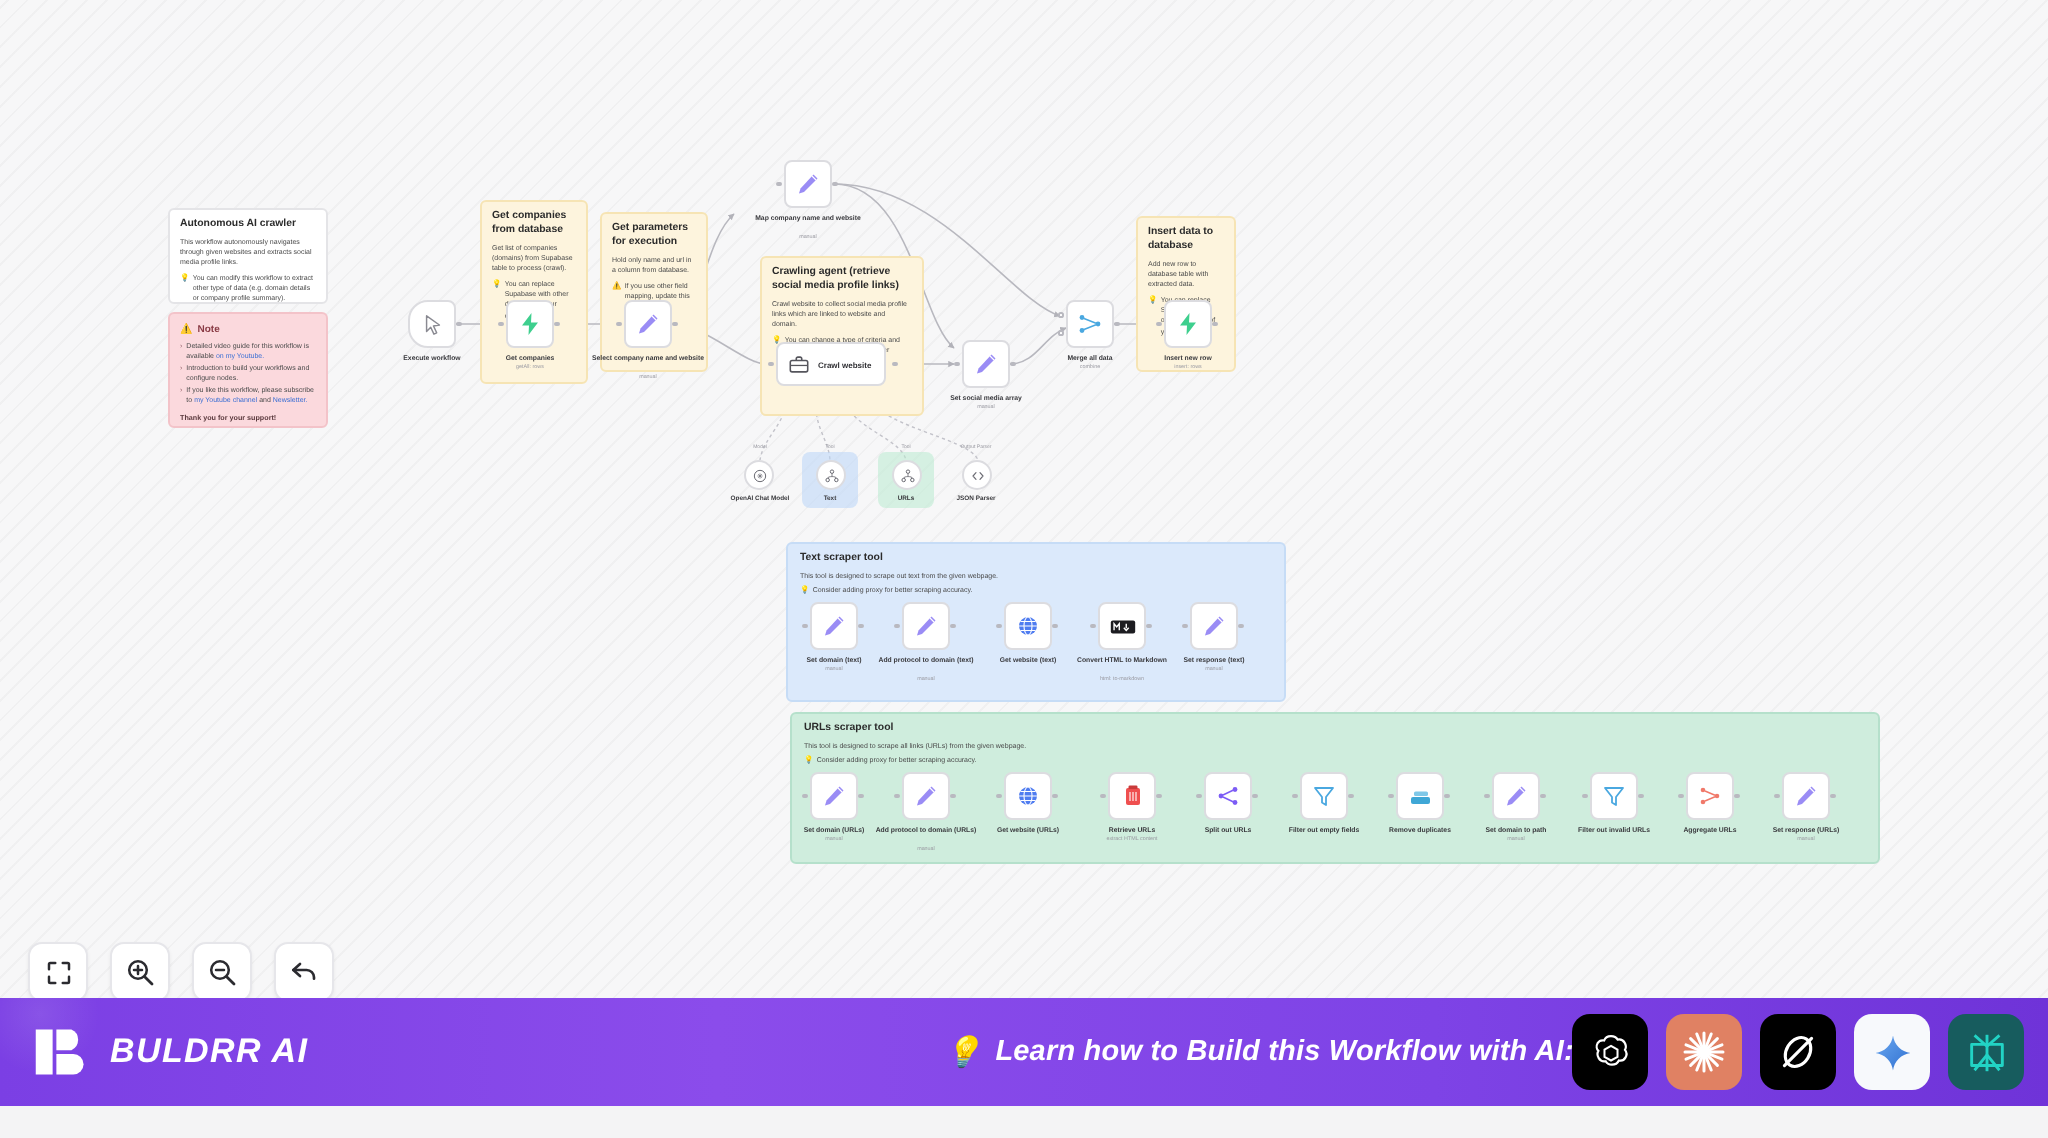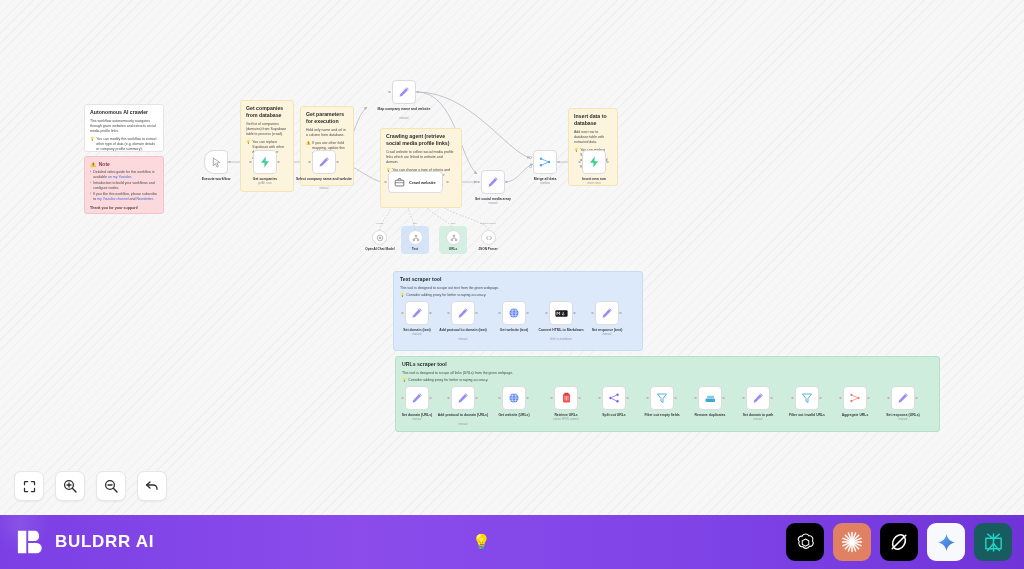--- a/index.html
+++ b/index.html
@@ -97,23 +97,23 @@
   
   #toolbar { position:absolute; left:14px; bottom:68px; display:flex; gap:11px; }
   .tbtn {
     width:30px; height:30px; background:#fff; border:1px solid #e6e6ea;
     border-radius:7px; display:flex; align-items:center; justify-content:center;
     box-shadow:0 1px 2px rgba(0,0,0,.06); cursor:pointer;
   }
 
   
   #brandbar {
-    position:absolute; left:0; bottom:0; width:1024px; height:54px;
+    position:absolute; left:0; bottom:16px; width:1024px; height:54px;
     background:linear-gradient(90deg,#7b3fe4 0%, #8b4ceb 35%, #7e43e6 70%, #6f33d8 100%);
-    display:flex; align-items:center; overflow:hidden;
+    display:flex; align-items:center; overflow:hidden;font-style:italic;
   }
   #brandbar::before {
     content:""; position:absolute; left:-10px; top:-22px; width:60px; height:60px;
     border-radius:50%; background:radial-gradient(circle,rgba(255,255,255,.10),transparent 70%);
   }
   .brand { display:flex; align-items:center; gap:9px; margin-left:16px; z-index:2; }
   .brand-logo { width:30px; height:30px; position:relative; }
   .brand-name { color:#fff; font-size:17px; font-weight:700; letter-spacing:.7px; }
   .cta { position:absolute; left:472px; display:flex; align-items:center; gap:7px; z-index:2; }
   .cta-bulb { font-size:15px; }
@@ -603,20 +603,21 @@
         <rect x="2" y="4" width="9" height="24" fill="#ffffff"></rect>
         <path d="M13 4 H21 a6 6 0 0 1 0 11 H13 Z" fill="#ffffff"></path>
         <path d="M13 17 H22 a5.5 5.5 0 0 1 0 11 H13 Z" fill="#ffffff"></path>
       </svg>
     </div>
     <span class="brand-name">BULDRR AI</span>
   </div>
 
   <div class="cta">
     <span class="cta-bulb">💡</span>
+    <span class="cta-text">Learn how to Build this Workflow with AI:</span>
   </div>
 
   <div class="ai-icons">
     <div class="ai-ico" style="background:#000;">
       <svg width="23" height="23" viewBox="0 0 24 24">
         <path d="M12 3.2c-2 0-3.2 1.2-3.6 2.3-1.2-.3-2.6.2-3.4 1.4-.9 1.5-.4 3.2.4 4-.6 1-.6 2.5.2 3.8.9 1.5 2.5 1.8 3.6 1.6.6 1 1.8 1.8 3.3 1.8 1.8 0 3.1-1.1 3.6-2.2 1.2.3 2.7-.2 3.5-1.6.8-1.4.4-3-.3-3.9.6-1 .6-2.5-.2-3.8-.9-1.5-2.5-1.8-3.6-1.6-.6-1-1.7-1.8-3.5-1.8z" fill="none" stroke="#fff" stroke-width="1.15"></path>
         <path d="M12 8.3 L15.4 10.2 V14 L12 15.9 L8.6 14 V10.2 Z" fill="none" stroke="#fff" stroke-width="1.05"></path>
       </svg>
     </div>
     <div class="ai-ico" style="background:#e08163;">

